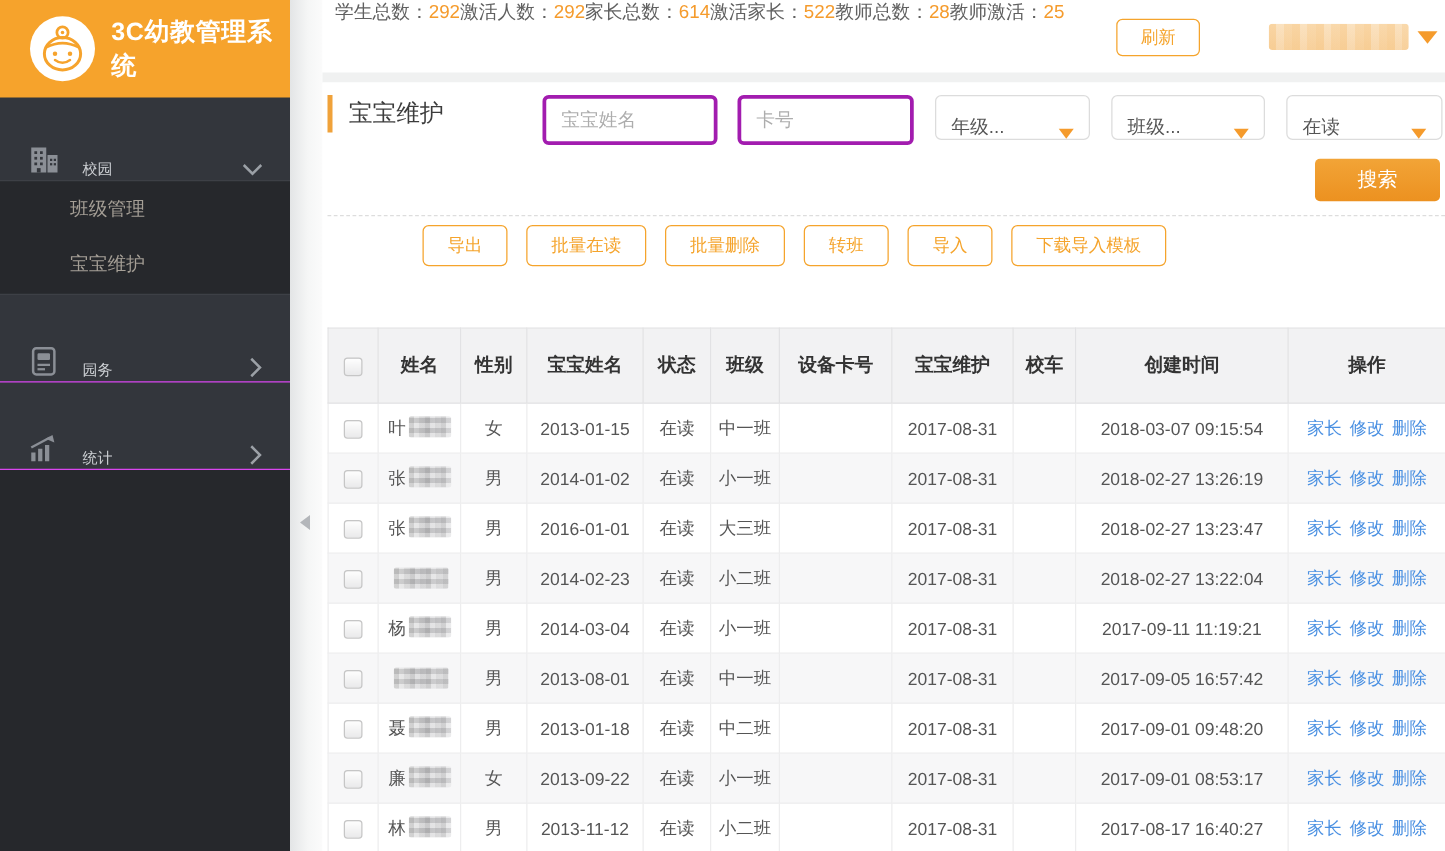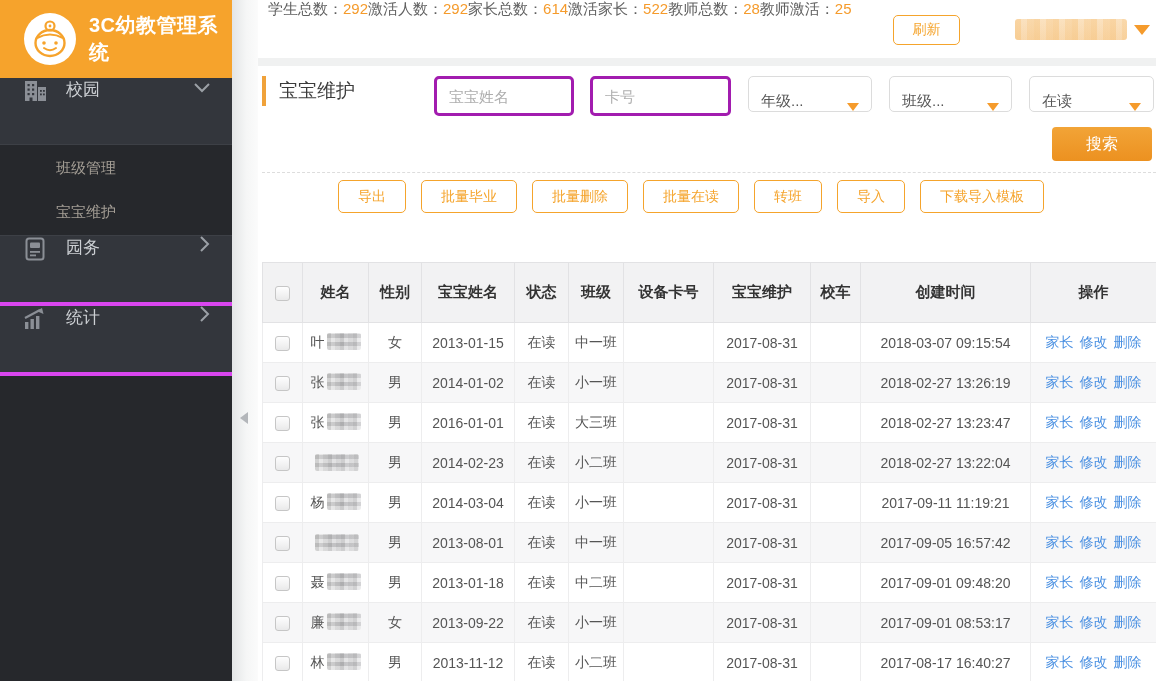--- a/index.html
+++ b/index.html
@@ -6,23 +6,23 @@
   html,body { width:1156px; height:681px; overflow:hidden; background:#fff;
     font-family:"Liberation Sans","DejaVu Sans",sans-serif; }
 
   
   .sidebar { position:absolute; left:0; top:0; width:232px; height:681px;
     background:#33363c; display:flex; flex-direction:column; }
   .logo { height:78px; background:#f6a32c; display:flex; align-items:center; padding-left:24px; flex:none; }
   .logo-circle { width:52px; height:52px; background:#fff; border-radius:50%; flex:none;
     display:flex; align-items:center; justify-content:center; }
   .logo-title { color:#fff; font-size:20px; font-weight:bold; margin-left:13px; letter-spacing:.5px; }
-  .nav-parent { height:66px; display:flex; align-items:flex-start; padding:0 22px; flex:none;
-    color:#cdd0d4; font-size:17px; cursor:pointer; }
-  .nav-parent.tall { height:70px; border-bottom:4px solid #d946ef;font-family:Liberation Serif, serif; }
+  .nav-parent { height:66px; display:flex; align-items:flex-end; padding:0 22px; flex:none;
+    color:#cdd0d4; font-size:12px; cursor:pointer; }
+  .nav-parent.tall { height:70px; border-bottom:1px solid #d946ef; }
   .nav-parent .nav-label { margin-left:18px; }
   .nav-caret { margin-left:auto; }
   .submenu { background:#26282c; border-top:1px solid #3d4046; border-bottom:1px solid #3d4046;
     flex:none; padding:1px 0; }
   .submenu-item { height:44px; line-height:44px; padding-left:56px; color:#a59f96;
     font-size:15px; cursor:pointer; }
   .sidebar-rest { flex:1; background:#26282c; }
 
   
   .gutter { position:absolute; left:232px; top:0; width:26px; height:681px;
@@ -226,23 +226,22 @@
     <div class="select" id="select-status">
       <span>在读</span>
       <span class="select-caret"></span>
     </div>
 
     <button class="search-btn">搜索</button>
 
     <div class="dashed"></div>
     <div class="actions">
         <button class="action-btn">导出</button>
-        <button class="action-btn">批量毕业</button>
+        <button class="action-btn">批量在读</button>
         <button class="action-btn">批量删除</button>
-        <button class="action-btn">批量在读</button>
         <button class="action-btn">转班</button>
         <button class="action-btn">导入</button>
         <button class="action-btn">下载导入模板</button>
       </div>
 
     <div class="table-wrap">
       <table>
         <colgroup id="cols">
             <col style="width: 40px;">
             <col style="width: 66px;">

